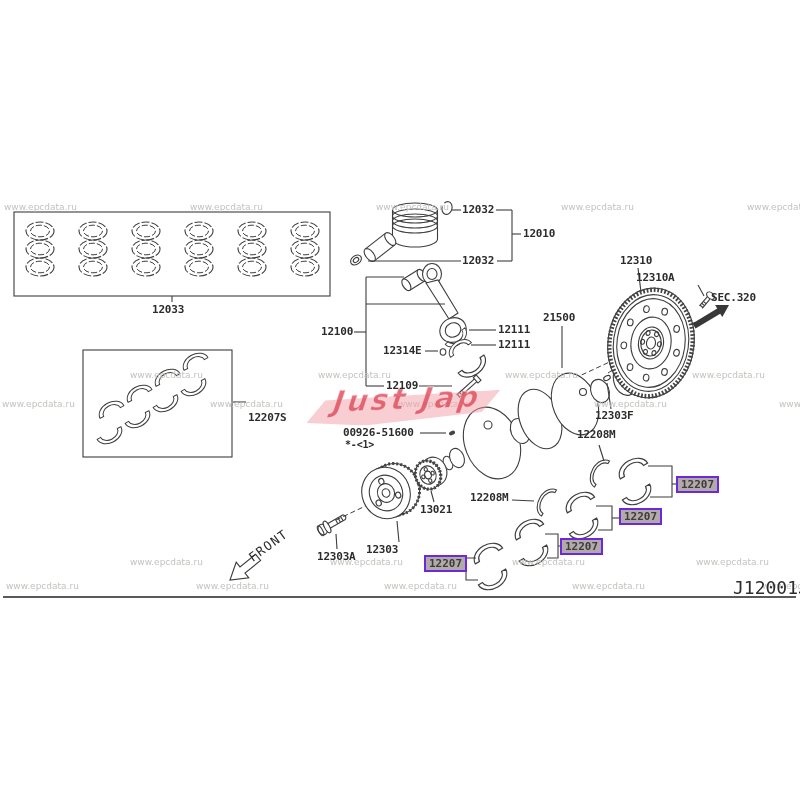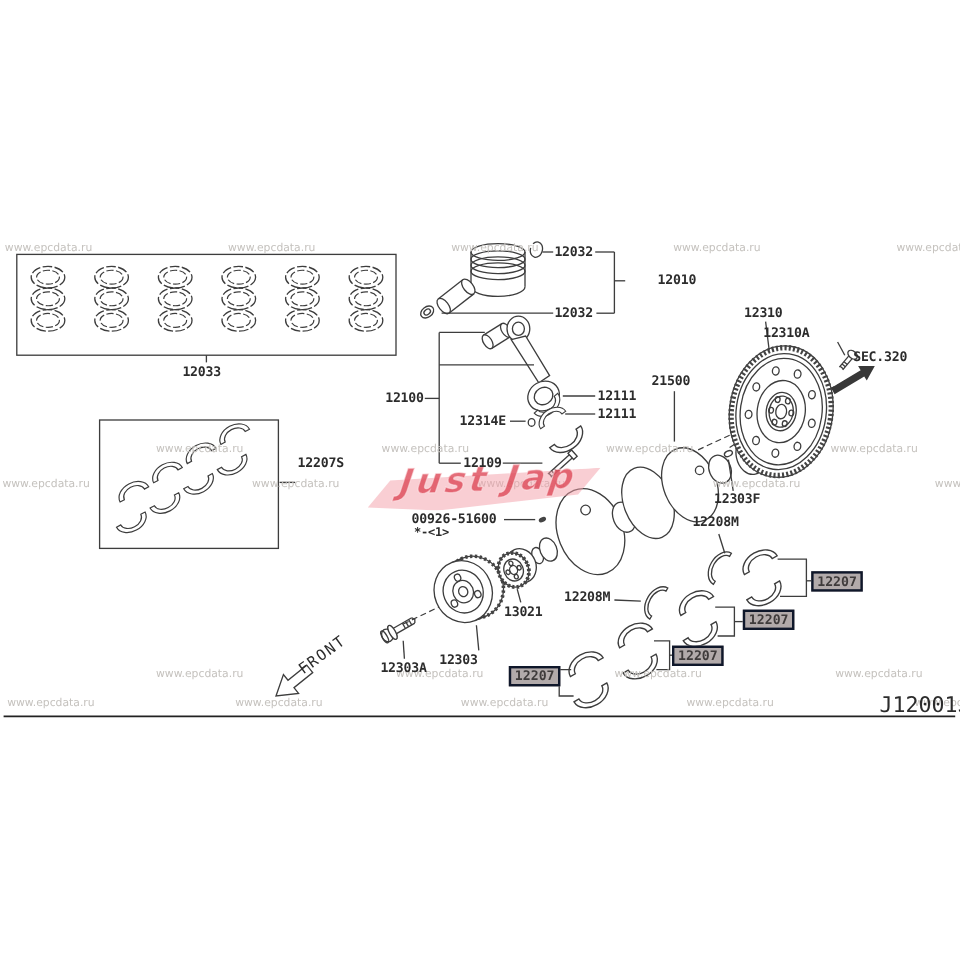--- a/index.html
+++ b/index.html
@@ -8,21 +8,21 @@
   svg{position:absolute;left:0;top:0;}
   .ln{stroke:#3d3d3d;stroke-width:1.1;fill:none;}
   .art{stroke:#3d3d3d;stroke-width:1.1;fill:#fff;}
   .artn{stroke:#3d3d3d;stroke-width:1.1;fill:none;}
   .dash{stroke:#3d3d3d;stroke-width:1;fill:none;stroke-dasharray:5 3;}
   .teeth{stroke:#444;fill:none;}
   use.shell,use.washer{fill:#fff;stroke:#3d3d3d;stroke-width:1.1;}
   .pl{position:absolute;color:#2c2c2c;font-size:11px;line-height:1.1;white-space:nowrap;
       letter-spacing:-0.2px;font-weight:bold;}
   .pl.sm{font-size:10px;}
-  .hl{position:absolute;border:2px solid #0f172a;background:#b2aaaa;color:#3f3b3b;
+  .hl{position:absolute;border:2px solid #6d28d9;background:#b2aaaa;color:#3f3b3b;
       font-weight:bold;font-size:11px;line-height:1;padding:1px 3px;white-space:nowrap;
       cursor:pointer;}
   .wm{position:absolute;color:#c5c2be;font-family:"DejaVu Sans",sans-serif;
       font-size:9px;white-space:nowrap;}
   .code{position:absolute;left:733px;top:577px;color:#2c2c2c;font-size:18px;}
   .front{position:absolute;left:250px;top:551px;color:#2c2c2c;font-size:12.5px;
          letter-spacing:1.5px;transform:rotate(-36deg);transform-origin:0 50%;}
   .logo{position:absolute;left:320px;top:382px;width:175px;height:50px;transform:rotate(-2deg);}
   .logo-swoosh{position:absolute;left:-14px;top:11px;width:195px;height:31px;
       background:rgba(243,158,168,0.5);clip-path:polygon(0 85%,10% 15%,100% 0,90% 70%,30% 100%);}
@@ -302,23 +302,23 @@
 <span class="wm" style="left:384px;top:581px">www.epcdata.ru</span>
 <span class="wm" style="left:572px;top:581px">www.epcdata.ru</span>
 <span class="wm" style="left:762px;top:581px">www.epcdata.ru</span>
 
 <div class="logo">
   <div class="logo-swoosh"></div>
   <div class="logo-text">Just Jap</div>
 </div>
 
 <div class="pl" style="left:152px;top:304px">12033</div>
-<div class="pl" style="left:248px;top:380px">12207S</div>
+<div class="pl" style="left:248px;top:412px">12207S</div>
 <div class="pl" style="left:462px;top:204px">12032</div>
-<div class="pl" style="left:548px;top:228px">12010</div>
+<div class="pl" style="left:523px;top:228px">12010</div>
 <div class="pl" style="left:462px;top:255px">12032</div>
 <div class="pl" style="left:321px;top:326px">12100</div>
 <div class="pl" style="left:498px;top:324px">12111</div>
 <div class="pl" style="left:498px;top:339px">12111</div>
 <div class="pl" style="left:383px;top:345px">12314E</div>
 <div class="pl" style="left:386px;top:380px">12109</div>
 <div class="pl" style="left:543px;top:312px">21500</div>
 <div class="pl" style="left:620px;top:255px">12310</div>
 <div class="pl" style="left:636px;top:272px">12310A</div>
 <div class="pl" style="left:711px;top:292px">SEC.320</div>

